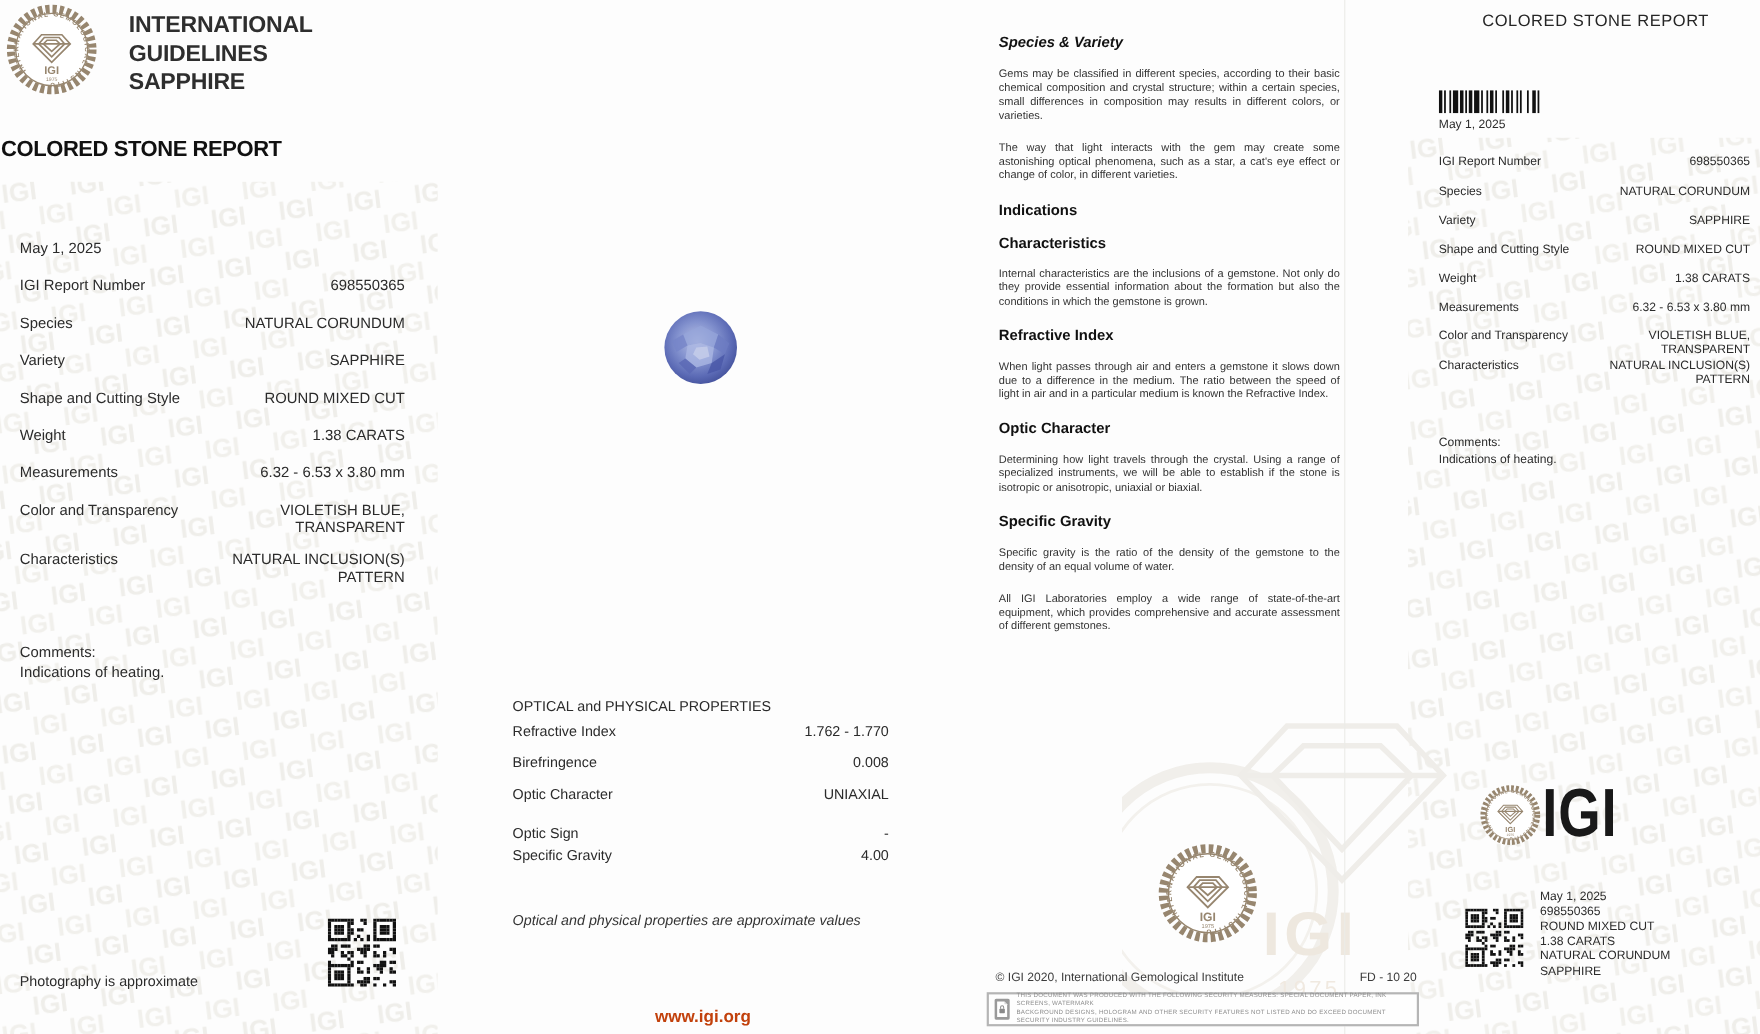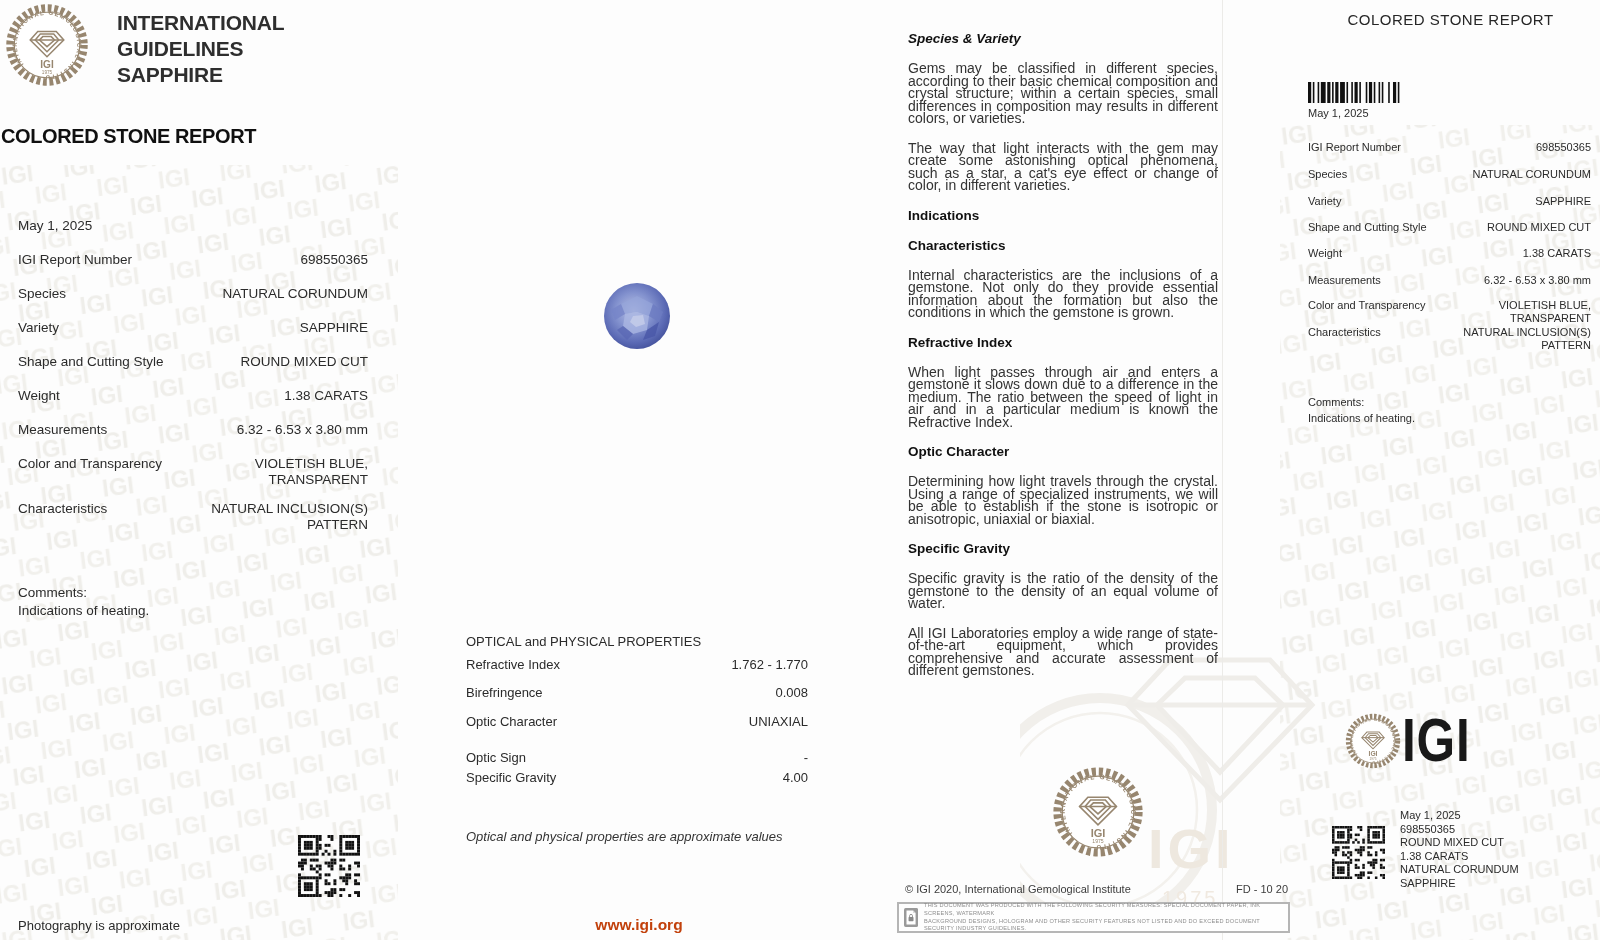--- a/index.html
+++ b/index.html
@@ -20,30 +20,30 @@
   .rp-row .val{float:right;text-align:right;max-width:172px;}
   .rp-row .val.narrow{max-width:118px;}
   .pp-row{left:466px;width:342px;font-size:13px;}
   .pp-row .lab{float:left;}
   .pp-row .val{float:right;text-align:right;}
   
   .edu{left:908px;top:30px;width:310px;}
   .edu h3{margin:0 0 16px 0;font-size:13.5px;font-weight:bold;color:#111;line-height:14px;}
   .edu h3.first{margin-top:2px;font-style:italic;}
   .edu h3.next{margin-top:0;}
-  .edu p{margin:0 0 17px 0;font-size:14px;line-height:12.5px;text-align:justify;color:#333;}
+  .edu p{margin:0 0 17px 0;font-size:10px;line-height:12.5px;text-align:justify;color:#333;}
   
   .copyright{left:905px;top:883px;font-size:11px;color:#3c3c3c;}
   .formcode{left:1168px;top:883px;width:120px;text-align:right;font-size:11px;color:#3c3c3c;}
   .sec-strip{left:897px;top:902px;width:393px;height:31px;border:2px solid #b5b5b5;
              background:#fefefe;display:flex;align-items:center;box-sizing:border-box;}
   .sec-text{font-size:5.6px;line-height:7.6px;color:#8d8d8d;letter-spacing:0.25px;margin-left:6px;}
   .fold-line{left:1222px;top:0;width:1px;height:940px;background:#ecebe8;}
   .website{left:539px;top:916px;width:200px;text-align:center;font-size:15.5px;font-weight:bold;color:#c2410c;}
-  .photonote{left:18px;top:918px;font-size:13px;}
+  .photonote{left:18px;top:884px;font-size:13px;}
   .comments-l{font-size:13.5px;}
   .comments-r{font-size:11px;}
   .rp-title{left:1310px;top:11px;width:281px;text-align:center;font-size:15px;
             letter-spacing:0.5px;color:#262626;}
   .rp-date{left:1308px;top:107px;font-size:11px;}
   .lp-date{left:18px;top:218px;font-size:13.5px;}
   .pp-head{left:466px;top:634px;font-size:13px;}
   .pp-note{left:466px;top:829px;font-size:13px;font-style:italic;color:#333;}
   .igi-big{left:1402px;top:704px;font-size:62px;font-weight:bold;color:#191919;
            transform:scaleX(0.8);transform-origin:left top;letter-spacing:1px;}

